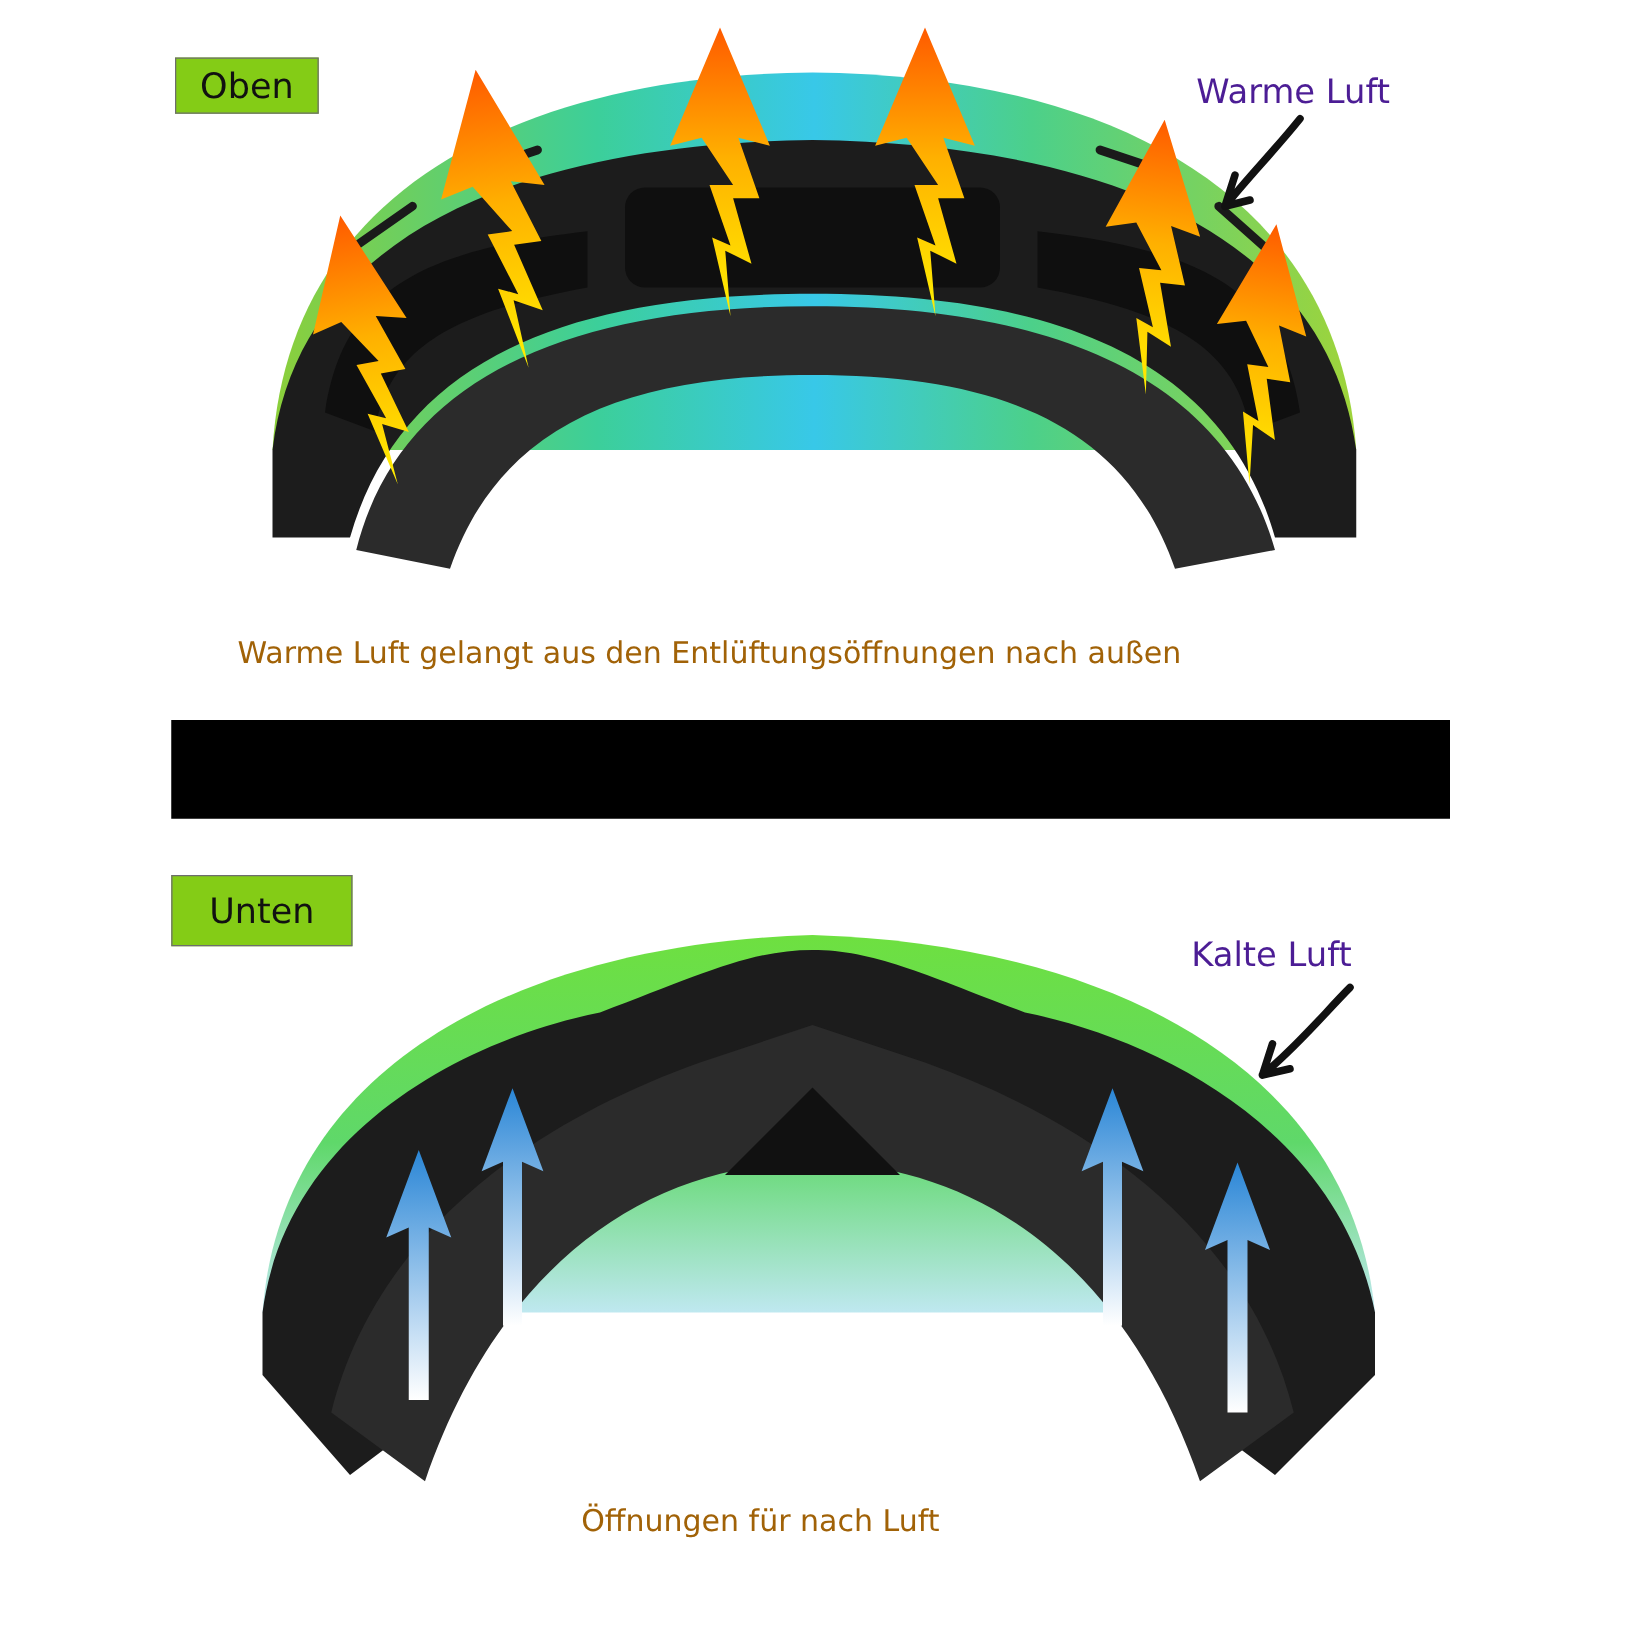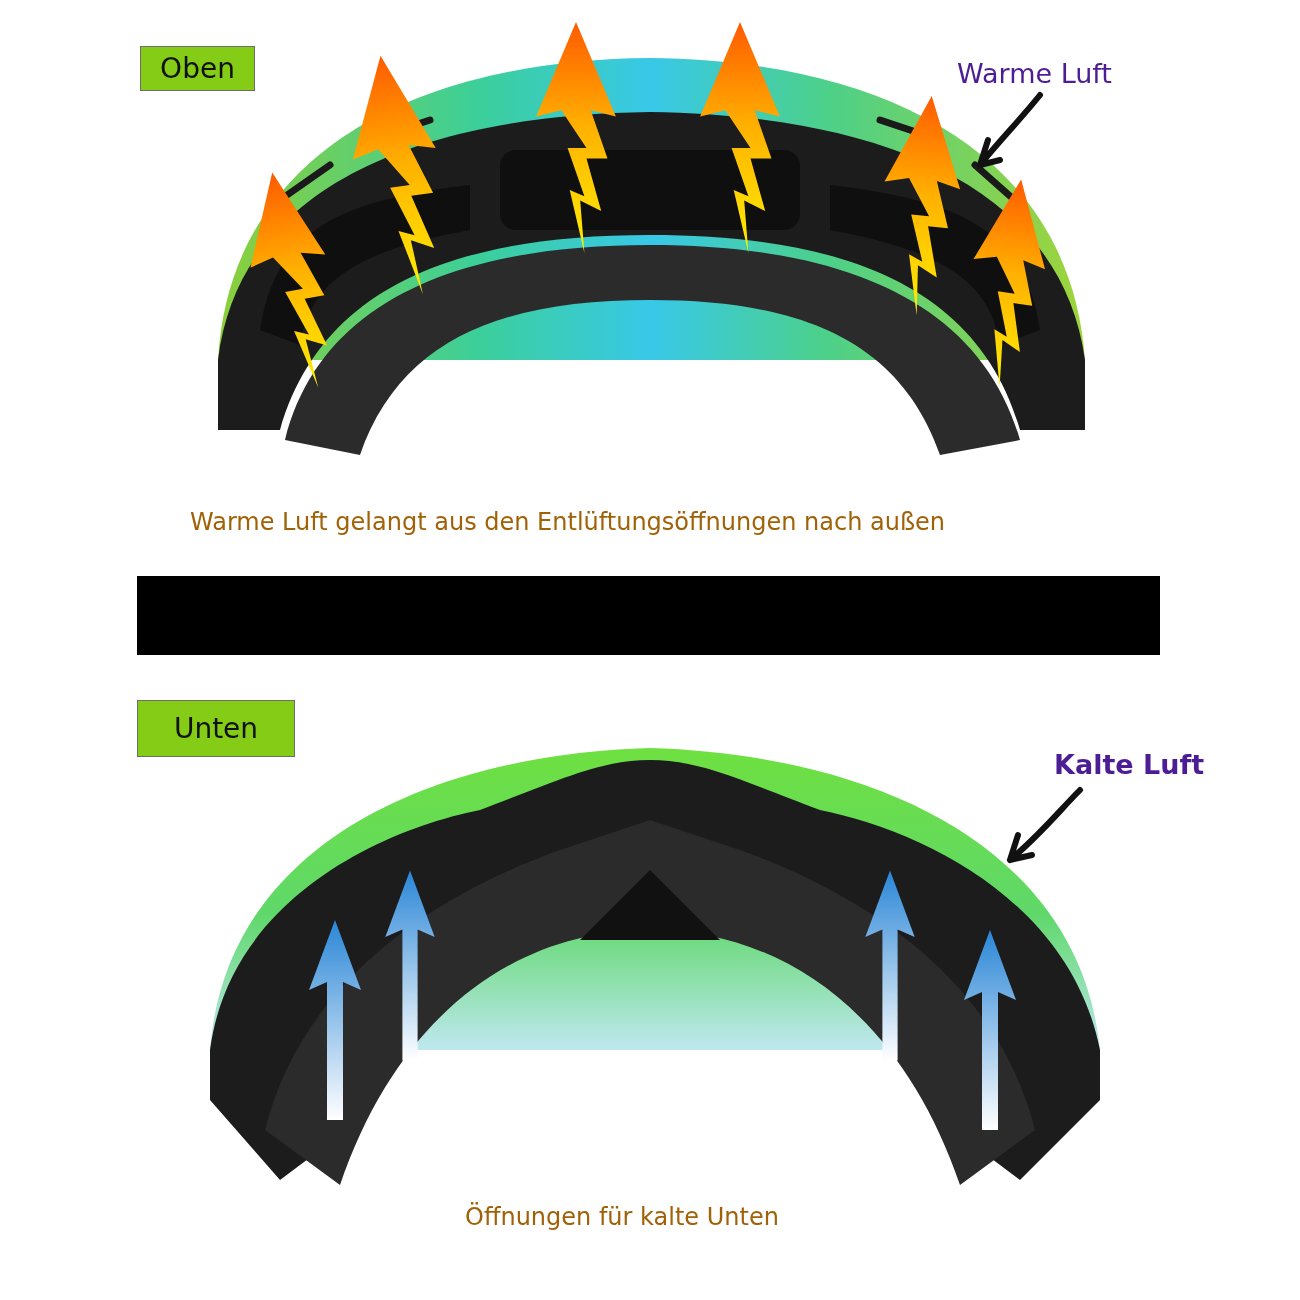--- a/index.html
+++ b/index.html
@@ -87,15 +87,15 @@
     <path d="M1080,790 C1060,810 1040,835 1010,860 M1010,860 L1018,835 M1010,860 L1032,855" stroke="#111" stroke-width="6" fill="none" stroke-linecap="round"></path>
   </g>
 </svg>
 
 <div class="label-box" style="left:140px; top:46px; width:115px; height:45px;">Oben</div>
 <div class="callout" style="left:957px; top:58px;">Warme Luft</div>
 <div class="caption" style="left:190px; top:508px;">Warme Luft gelangt aus den Entlüftungsöffnungen nach außen</div>
 
 <div class="divider" style="left:137px; top:576px; width:1023px; height:79px;"></div>
 
-<div class="label-box" style="left:137px; top:700px; width:158px; height:57px;text-align:right;">Unten</div>
-<div class="callout" style="left:1054px; top:749px;font-weight:bold;">Kalte Luft</div>
-<div class="caption" style="left:465px; top:1203px;">Öffnungen für kalte Unten</div>
+<div class="label-box" style="left:137px; top:700px; width:145px; height:57px;text-align:right;">Unten</div>
+<div class="callout" style="left:953px; top:749px;">Kalte Luft</div>
+<div class="caption" style="left:465px; top:1203px;">Öffnungen für nach Luft</div>
 
 </body></html>

